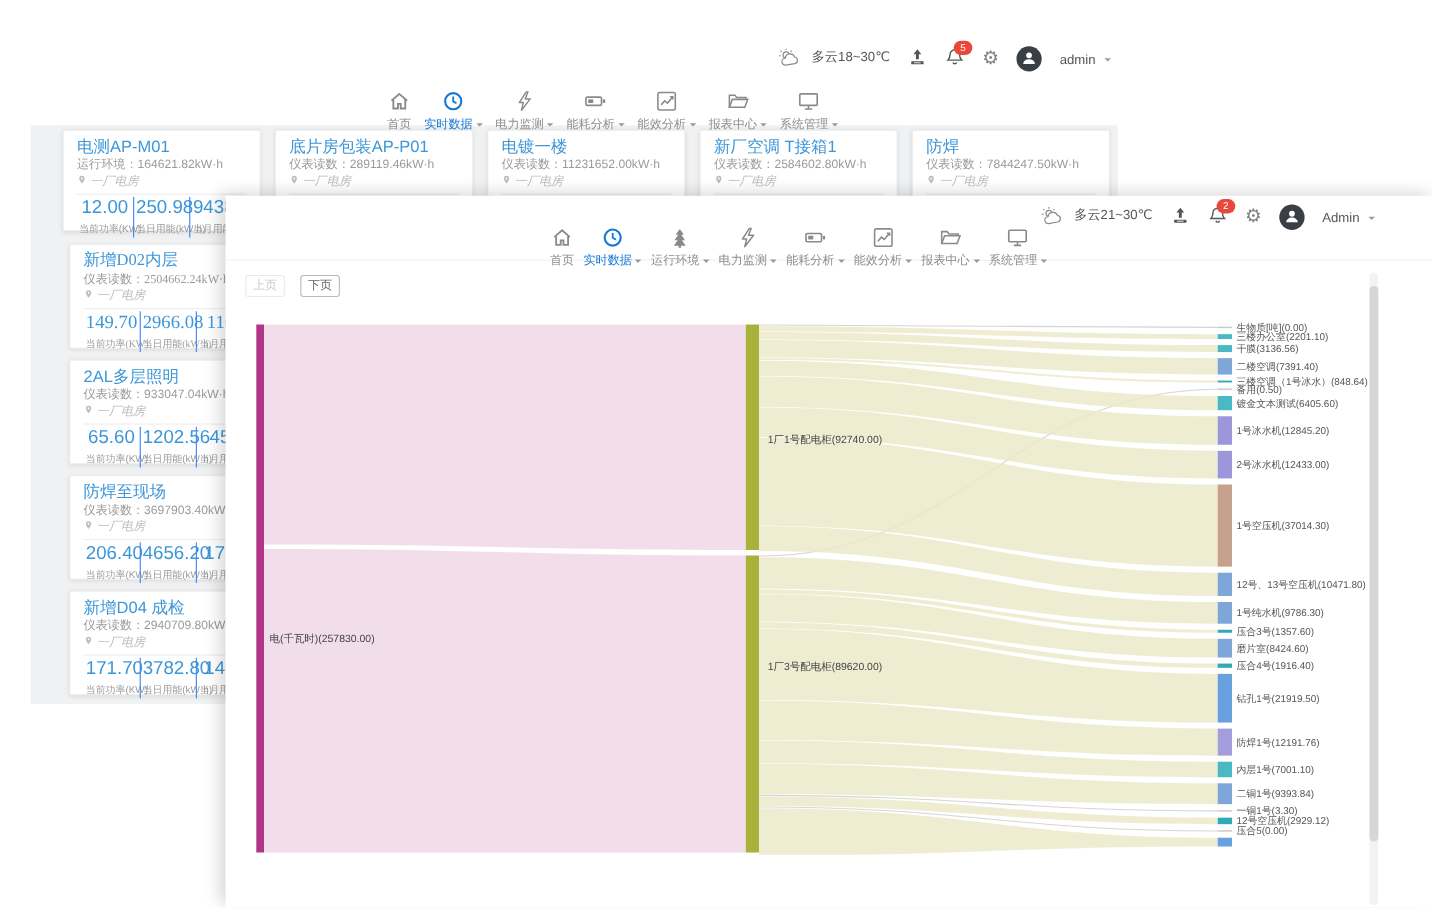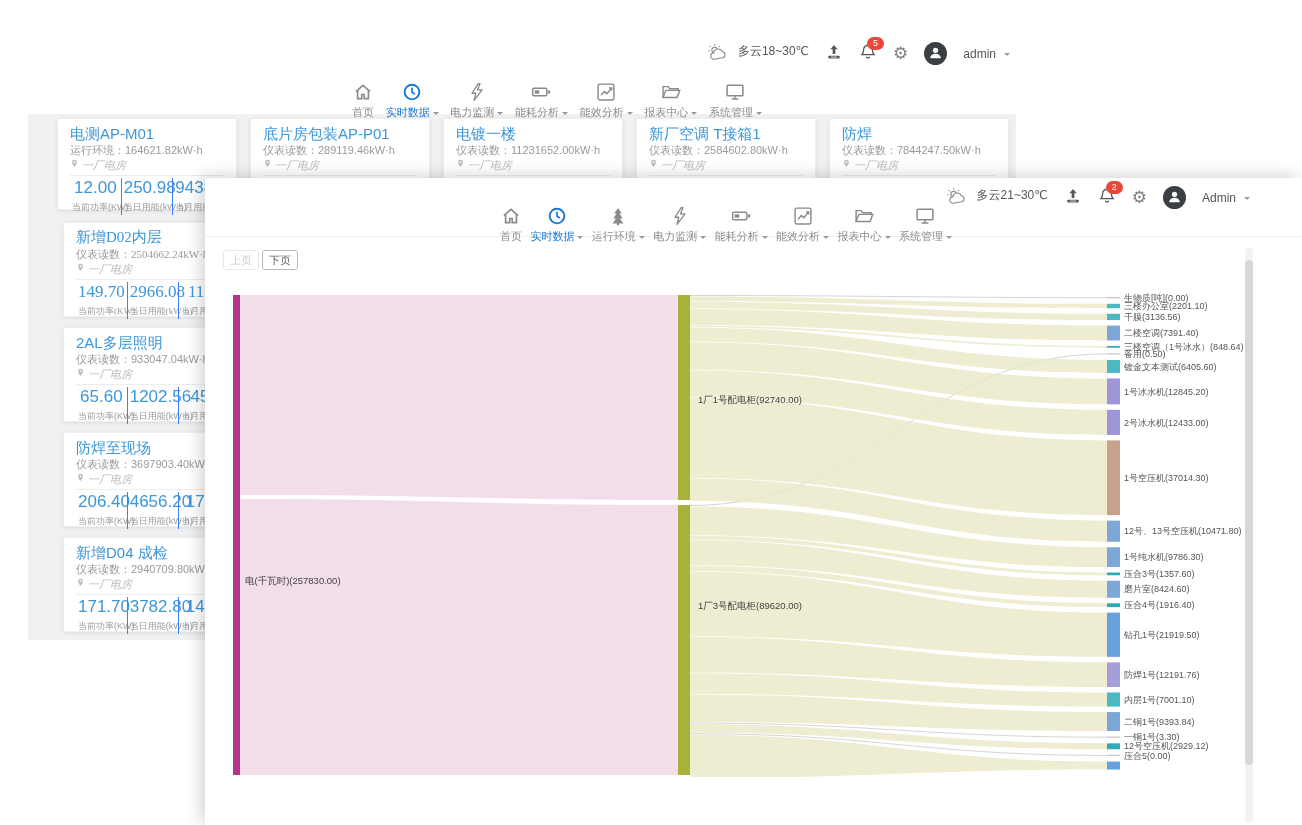--- a/index.html
+++ b/index.html
@@ -37,21 +37,21 @@
   .card-hr{border-top:1px solid #ededed;margin:4px 0 2px 0;}
   .card-stats{display:flex;}
   .stat{flex:1;text-align:center;padding:1px 2px;min-width:0;}
   .stat + .stat{border-left:1px solid #3b82f6;}
   .stat-num{font-size:17px;line-height:18px;color:#3d96d8;white-space:nowrap;}
   .stat-lbl{font-size:9px;color:#9b9b9b;margin-top:4px;white-space:nowrap;}
   
   .front-window{position:absolute;left:205px;top:178px;width:1097px;height:647px;background:#fff;
                 box-shadow:-5px -3px 14px rgba(0,0,0,.16);z-index:10;}
   .panel-rule{position:absolute;left:0;top:58px;width:100%;border-top:1px solid #f1f1f1;}
-  .pager{position:absolute;left:18px;top:72px;display:flex;gap:3px;}
+  .pager{position:absolute;left:18px;top:72px;display:flex;gap:14px;}
   .pg-btn{font-size:11px;line-height:14px;padding:2px 6px;border-radius:3px;background:#fff;cursor:pointer;}
   .pg-btn.disabled{color:#ccc;border:1px solid #e9e9e9;}
   .pg-btn.normal{color:#666;border:1px solid #b9b9b9;}
   .sankey-box{position:absolute;left:0;top:59px;width:1060px;height:540px;}
   .scrollbar{position:absolute;left:1040px;top:70px;width:8px;height:575px;background:#f3f3f3;border-radius:4px;}
   .scroll-thumb{position:absolute;left:0;top:12px;width:8px;height:505px;background:#d6d6d6;border-radius:4px;}
   svg text{font-family:"Liberation Sans","DejaVu Sans",sans-serif;}
 </style>
 </head>
 <body>

